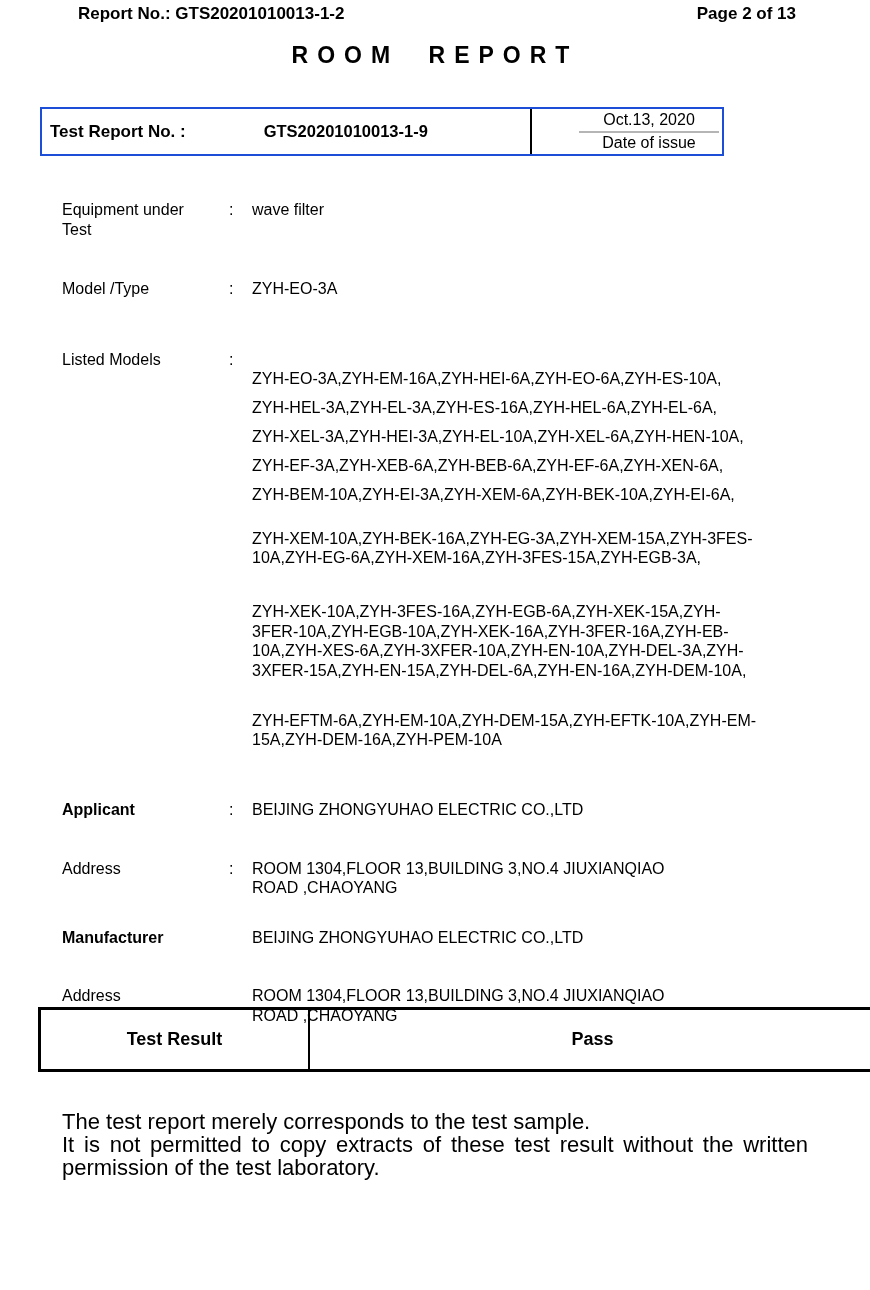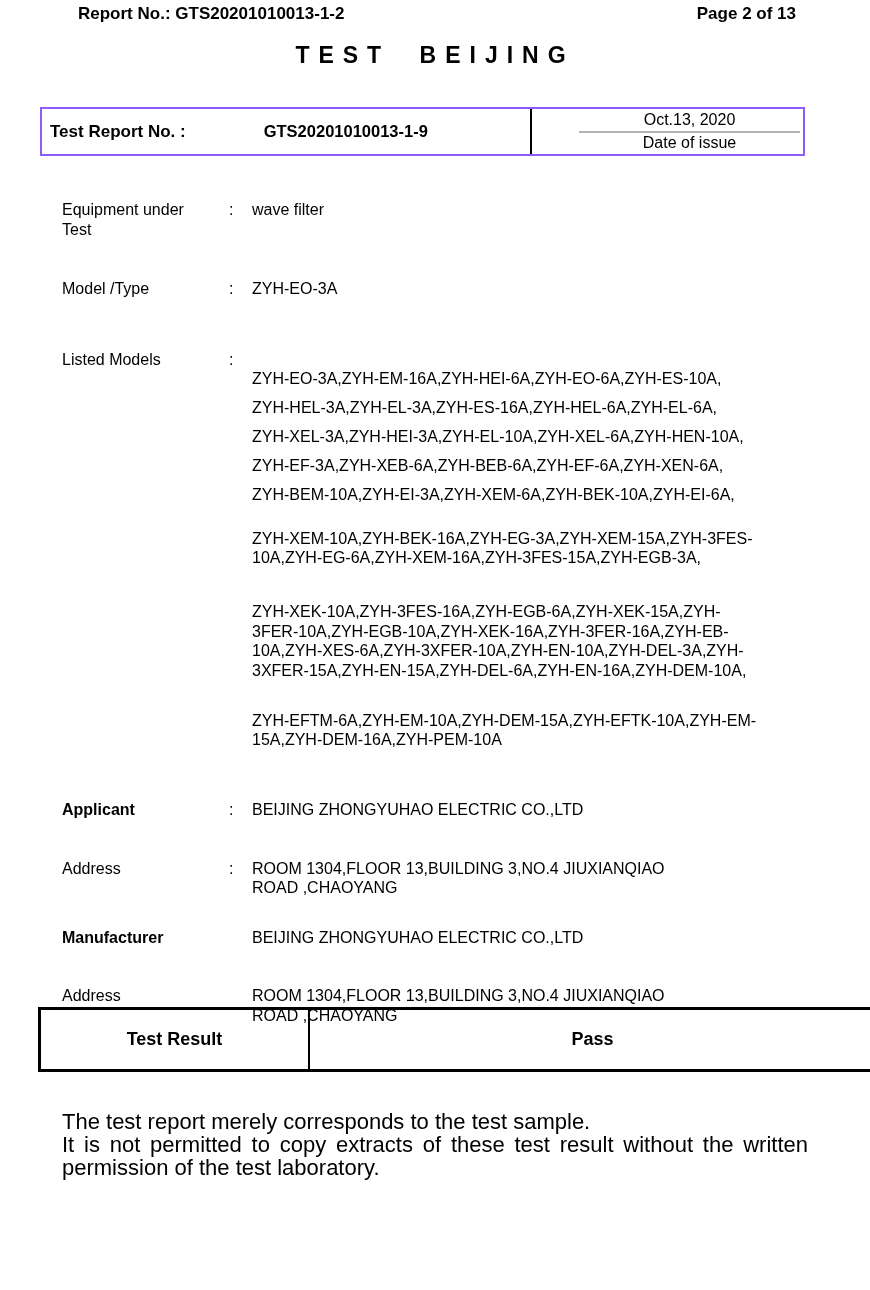--- a/index.html
+++ b/index.html
@@ -28,22 +28,22 @@
     top: 42px; left: 0; width: 100%;
     text-align: center;
     font-size: 23px;
     font-weight: bold;
     letter-spacing: 9px;
     word-spacing: 14px;
   }
   .report-table {
     position: absolute;
     left: 40px; top: 107px;
-    width: 765px; height: 49px;
-    border: 2px solid #8b5cf6;
+    width: 684px; height: 49px;
+    border: 2px solid #1d4ed8;
     display: flex;
   }
   .rt-left {
     width: 488px;
     display: flex;
     align-items: center;
     padding-left: 8px;
   }
   .rt-label { font-weight: bold; font-size: 17px; }
   .rt-value { font-weight: bold; font-size: 16.5px; margin-left: 78px; }
@@ -114,21 +114,21 @@
 </head>
 <body>
 
 <div class="page">
 
   <div class="hdr">
     <span>Report No.: GTS20201010013-1-2</span>
     <span>Page 2 of 13</span>
   </div>
 
-  <div class="title">TEST BEIJING</div>
+  <div class="title">ROOM REPORT</div>
 
   <div class="report-table">
     <div class="rt-left">
       <span class="rt-label">Test Report No. :</span>
       <span class="rt-value">GTS20201010013-1-9</span>
     </div>
     <div class="rt-right">
       <div class="rt-date">Oct.13, 2020</div>
       <div class="rt-line"></div>
       <div class="rt-date-label">Date of issue</div>

